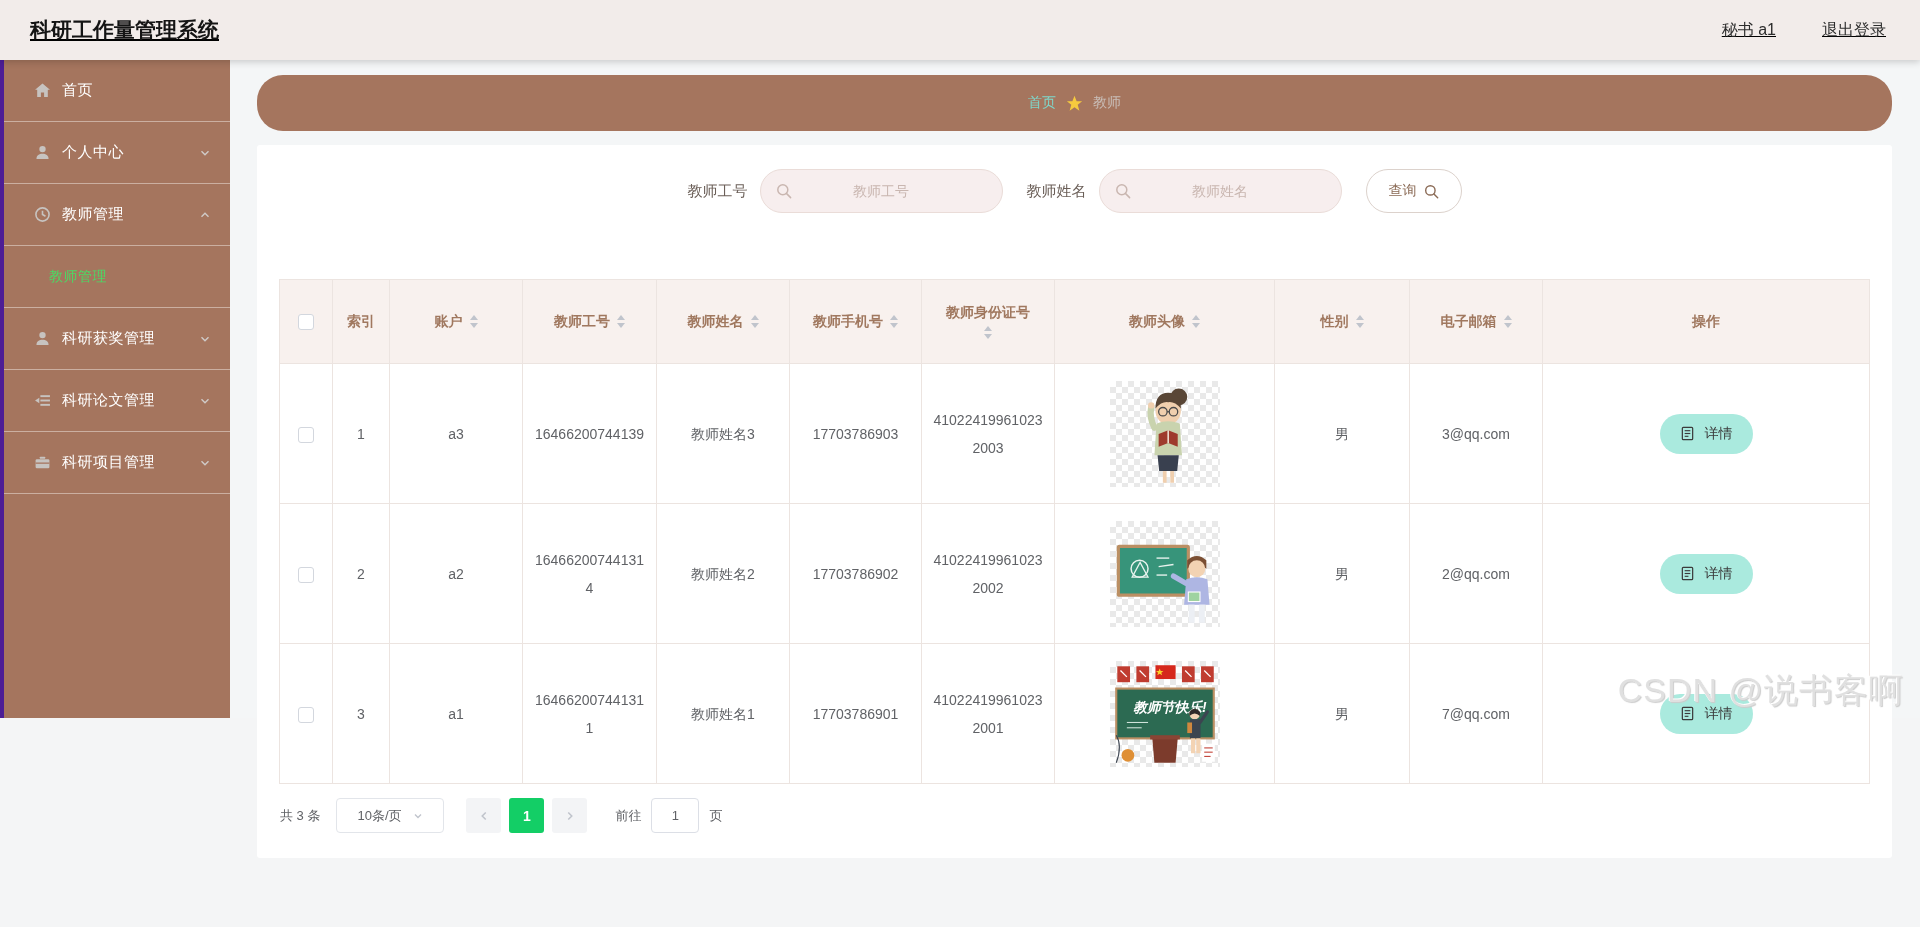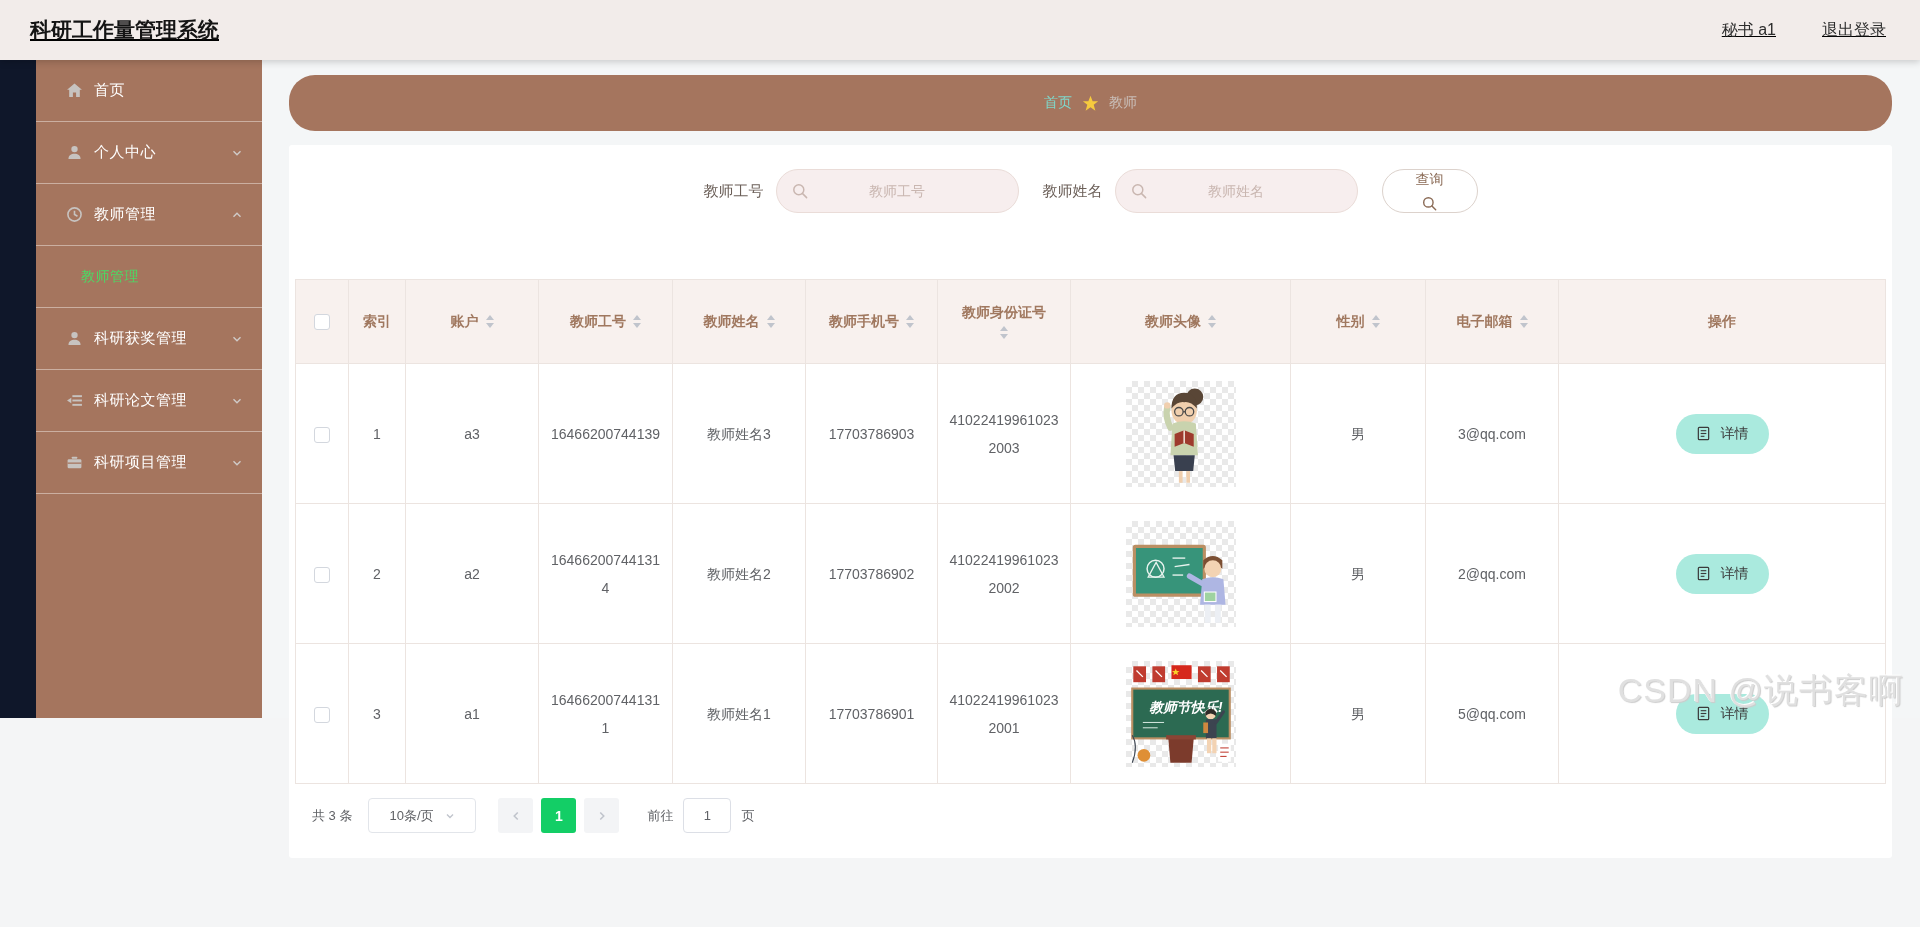--- a/index.html
+++ b/index.html
@@ -8,21 +8,21 @@
 
   
   .app-header { position:relative; z-index:10; height:60px; background:#f2ecea;
     display:flex; align-items:center; justify-content:space-between; padding:0 34px 0 30px;
     box-shadow:0 2px 7px rgba(0,0,0,.18);text-decoration:underline; }
   .app-title { font-size:21px; font-weight:bold; color:#141414; }
   .header-right { display:flex; align-items:center; gap:46px; font-size:16px; color:#2c2c2c;text-align:center; }
   .logout { cursor:pointer; }
 
   
-  .layout { display:flex; height:658px; background:#0f172a;padding-left:32px; }
+  .layout { display:flex; height:658px; background:#4c1d95; }
   .sidebar { width:226px; margin-left:4px; background:#a5755e; flex-shrink:0; }
   .menu-item { height:62px; display:flex; align-items:center; padding:0 18px 0 30px;
     border-bottom:1px solid rgba(255,255,255,.42); color:#fff; font-size:15px; cursor:pointer; }
   .menu-item .mi-icon { width:17px; height:17px; margin-right:11px; flex-shrink:0; }
   .menu-item .mi-label { flex:1; letter-spacing:.5px; }
   .menu-item .mi-chevron { width:14px; height:14px; }
   .menu-sub { padding-left:45px; }
   .menu-sub .mi-label { color:#4cd964; font-size:14px; }
 
   .main { flex:1; background:#f4f6f7; padding:15px 28px 0 27px; position:relative; }
@@ -39,21 +39,21 @@
 
   
   .search-row { display:flex; align-items:center; justify-content:center; padding-top:24px; }
   .search-label { font-size:15px; color:#6b5f58; margin-right:12px; }
   .search-pill { position:relative; width:243px; height:44px; margin-right:24px; }
   .search-pill input { width:100%; height:100%; border-radius:22px; border:1px solid #eadcd8;
     background:#f7eeee; text-align:center; font-size:14px; color:#555; outline:none; }
   .search-pill input::placeholder { color:#c9b6b0; }
   .search-pill .mag { position:absolute; left:16px; top:14px; width:16px; height:16px; }
   .query-btn { width:96px; height:44px; border-radius:22px; border:1px solid #dcd2cc; background:#fff;
-    display:flex; align-items:center; justify-content:center; gap:7px; font-size:14px; color:#8a6a55; cursor:pointer;flex-direction:column; }
+    display:flex; align-items:center; justify-content:center; gap:7px; font-size:14px; color:#8a6a55; cursor:pointer; }
 
   
   .data-table { width:1590px; margin:66px auto 0; border-collapse:collapse; table-layout:fixed; }
   .data-table th, .data-table td { border:1px solid #ece4e0; }
   .data-table th { height:84px; background:#f8f1ee; color:#a0785f; font-size:14px; font-weight:bold; padding:0 8px; }
   .data-table td { height:140px; text-align:center; vertical-align:middle; font-size:14px;
     color:#606266; line-height:2; padding:0 10px; word-break:break-all; }
   .caret-wrapper { display:inline-flex; flex-direction:column; gap:3px; margin-left:7px; vertical-align:middle; cursor:pointer; }
   .caret-up { width:0; height:0; border-left:4px solid transparent; border-right:4px solid transparent; border-bottom:5px solid #c0c4cc; }
   .caret-down { width:0; height:0; border-left:4px solid transparent; border-right:4px solid transparent; border-top:5px solid #c0c4cc; }
@@ -386,21 +386,21 @@
                     <circle cx="15" cy="89" r="6" fill="#df8f35"></circle>
                     <path d="M4 96 Q10 80 4 70" stroke="#3c4450" stroke-width="1" fill="none"></path>
                     <rect x="85" y="78" width="12" height="17" fill="#fff"></rect>
                     <line x1="87" y1="82" x2="95" y2="82" stroke="#c03c30" stroke-width="1"></line>
                     <line x1="87" y1="86" x2="95" y2="86" stroke="#c03c30" stroke-width="1"></line>
                     <line x1="87" y1="90" x2="93" y2="90" stroke="#c03c30" stroke-width="1"></line>
                   </svg>
                 </div>
               </td>
               <td>男</td>
-              <td>5@qq.com</td>
+              <td>7@qq.com</td>
               <td>
                 <button class="detail-btn">
                   <svg width="15" height="15" viewBox="0 0 16 16">
                       <rect x="2.5" y="1.5" width="11" height="13" rx="1" fill="none" stroke="#3b3b3b" stroke-width="1.3"></rect>
                       <line x1="5" y1="5" x2="11" y2="5" stroke="#3b3b3b" stroke-width="1.2"></line>
                       <line x1="5" y1="8" x2="11" y2="8" stroke="#3b3b3b" stroke-width="1.2"></line>
                       <line x1="5" y1="11" x2="9" y2="11" stroke="#3b3b3b" stroke-width="1.2"></line>
                     </svg>
                   <span>详情</span>
                 </button>

